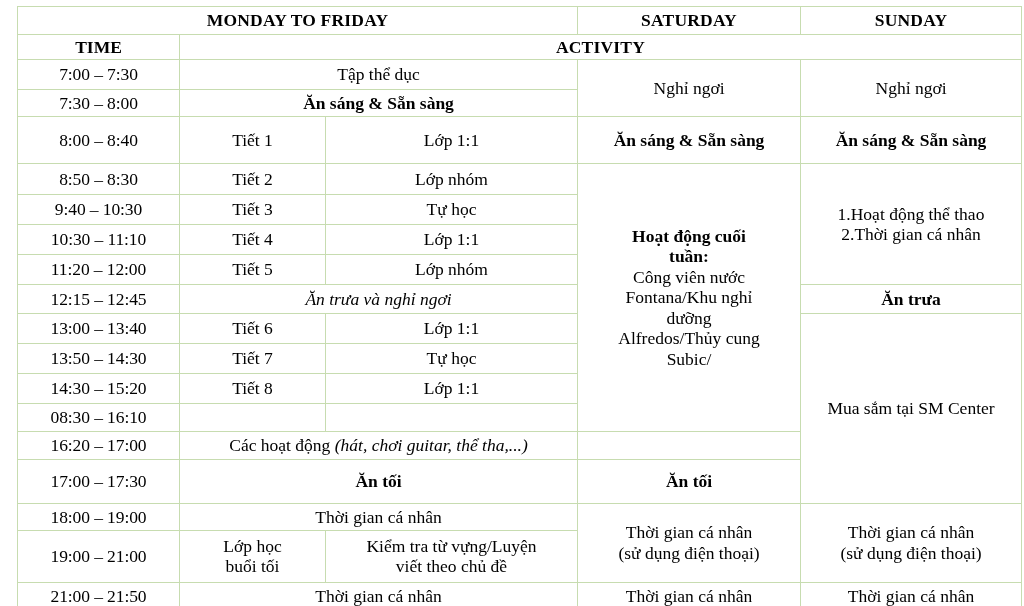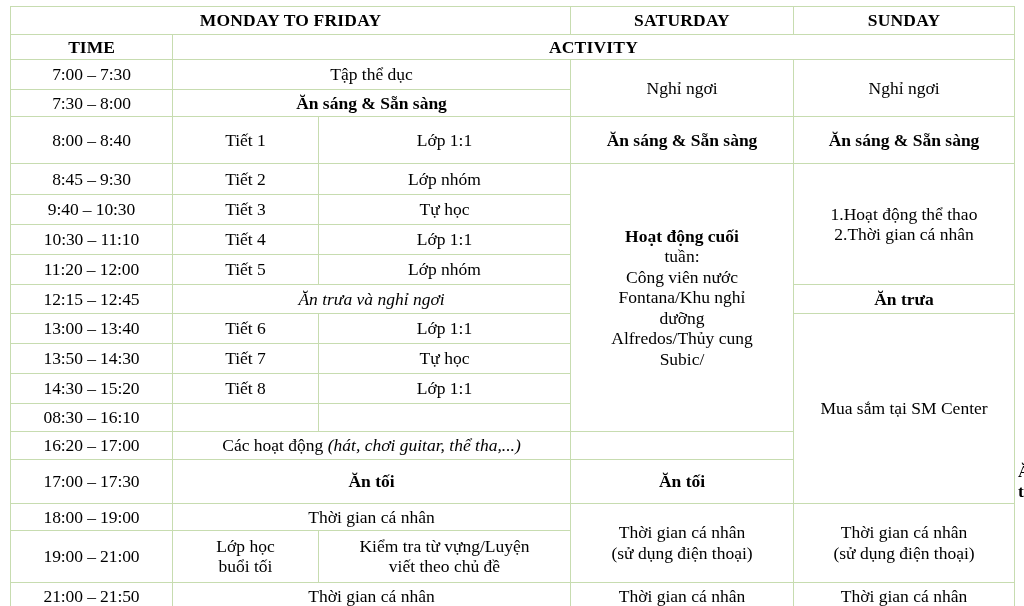--- a/index.html
+++ b/index.html
@@ -8,21 +8,21 @@
     background: #ffffff;
   }
   body {
     width: 1024px;
     height: 606px;
     font-family: "Liberation Serif", "DejaVu Serif", serif;
     overflow: hidden;
   }
   #schedule-wrap {
     position: absolute;
-    left: 10px;
+    left: 17px;
     top: 6px;
     width: 1004px;
     height: 588px;
   }
   table.schedule {
     border-collapse: collapse;
     table-layout: fixed;
     width: 1004px;
     height: 588px;
   }
@@ -105,27 +105,27 @@
 
     <tr style="height:47px">
       <td class="time wh">8:00 – 8:40</td>
       <td class="wh">Tiết 1</td>
       <td class="wh">Lớp 1:1</td>
       <td class="wh bold sat">Ăn sáng &amp; Sẵn sàng</td>
       <td class="wh bold sun">Ăn sáng &amp; Sẵn sàng</td>
     </tr>
 
     <tr style="height:31px">
-      <td class="time sh">8:45 – 9:30</td>
+      <td class="time sh">8:50 – 8:30</td>
       <td class="sh">Tiết 2</td>
       <td class="sh">Lớp nhóm</td>
 
       <td class="sh sat" rowspan="9">
         <div style="font-weight:bold">Hoạt động cuối</div>
-        <div style="font-weight:normal">tuần:</div>
+        <div style="font-weight:bold">tuần:</div>
         <div>Công viên nước</div>
         <div>Fontana/Khu nghỉ</div>
         <div>dưỡng</div>
         <div>Alfredos/Thủy cung</div>
         <div>Subic/</div>
       </td>
 
       <td class="sh sun" rowspan="4">
         <div>1.Hoạt động thể thao</div>
         <div>2.Thời gian cá nhân</div>

